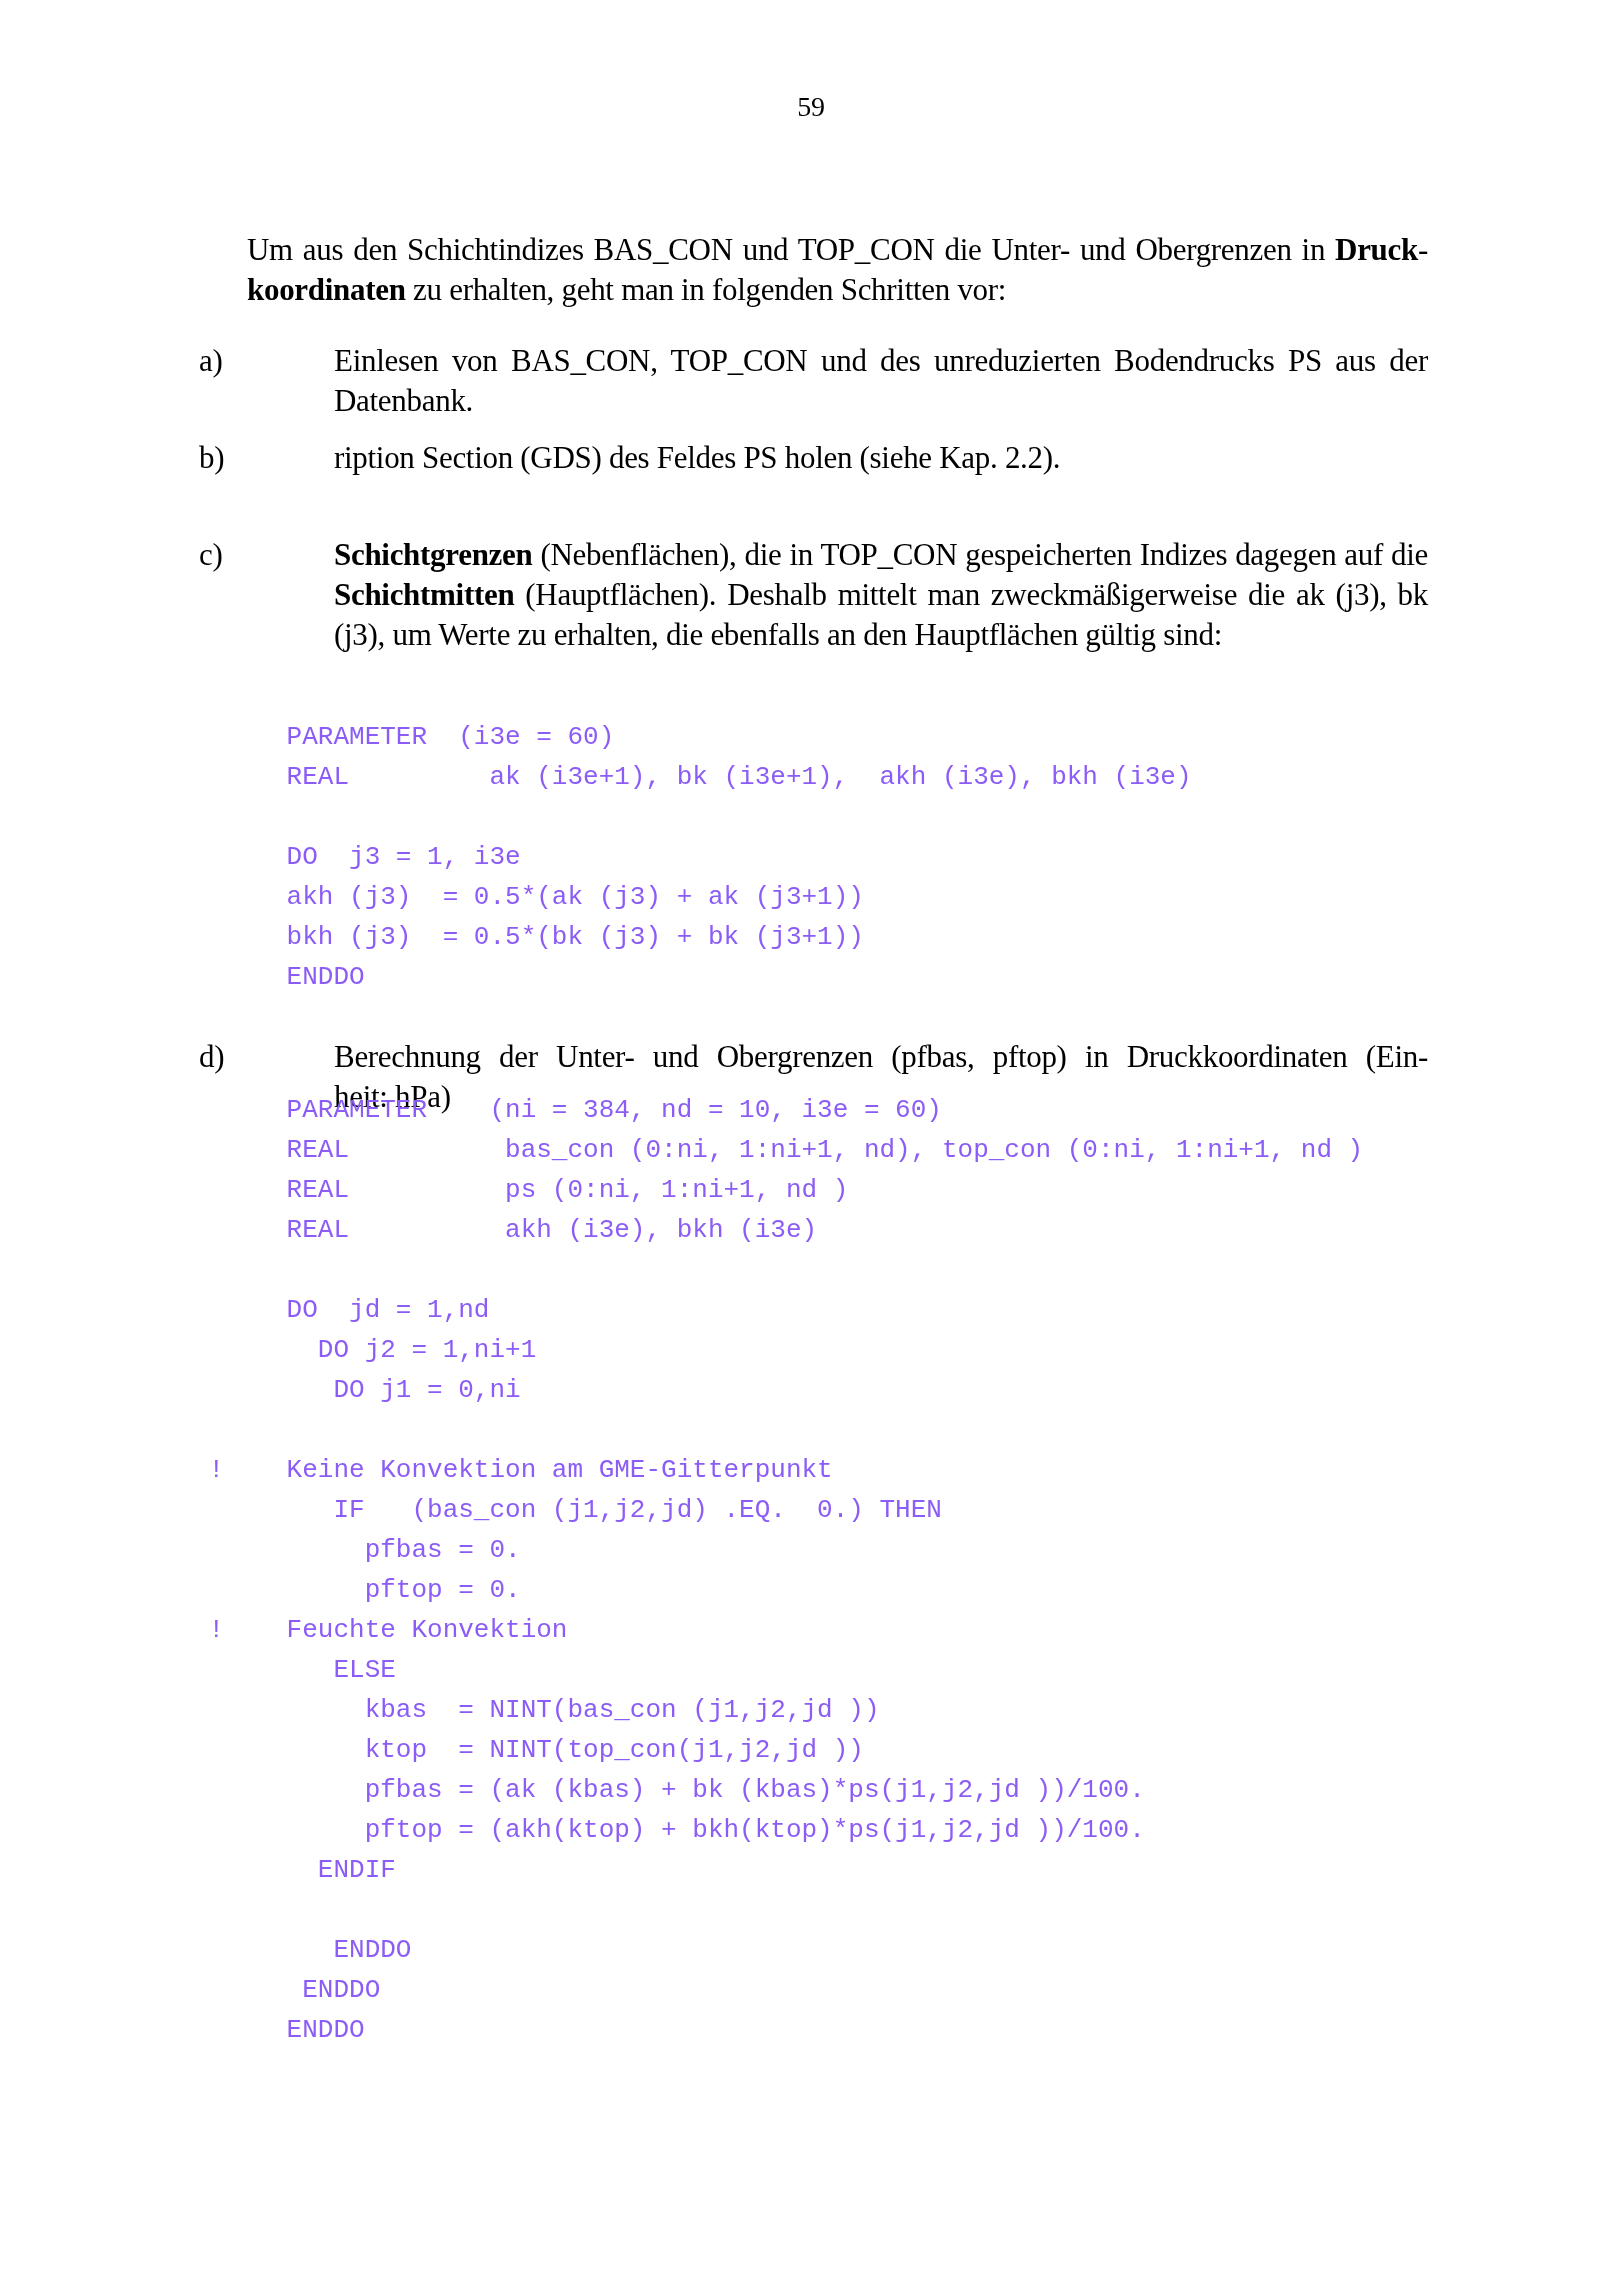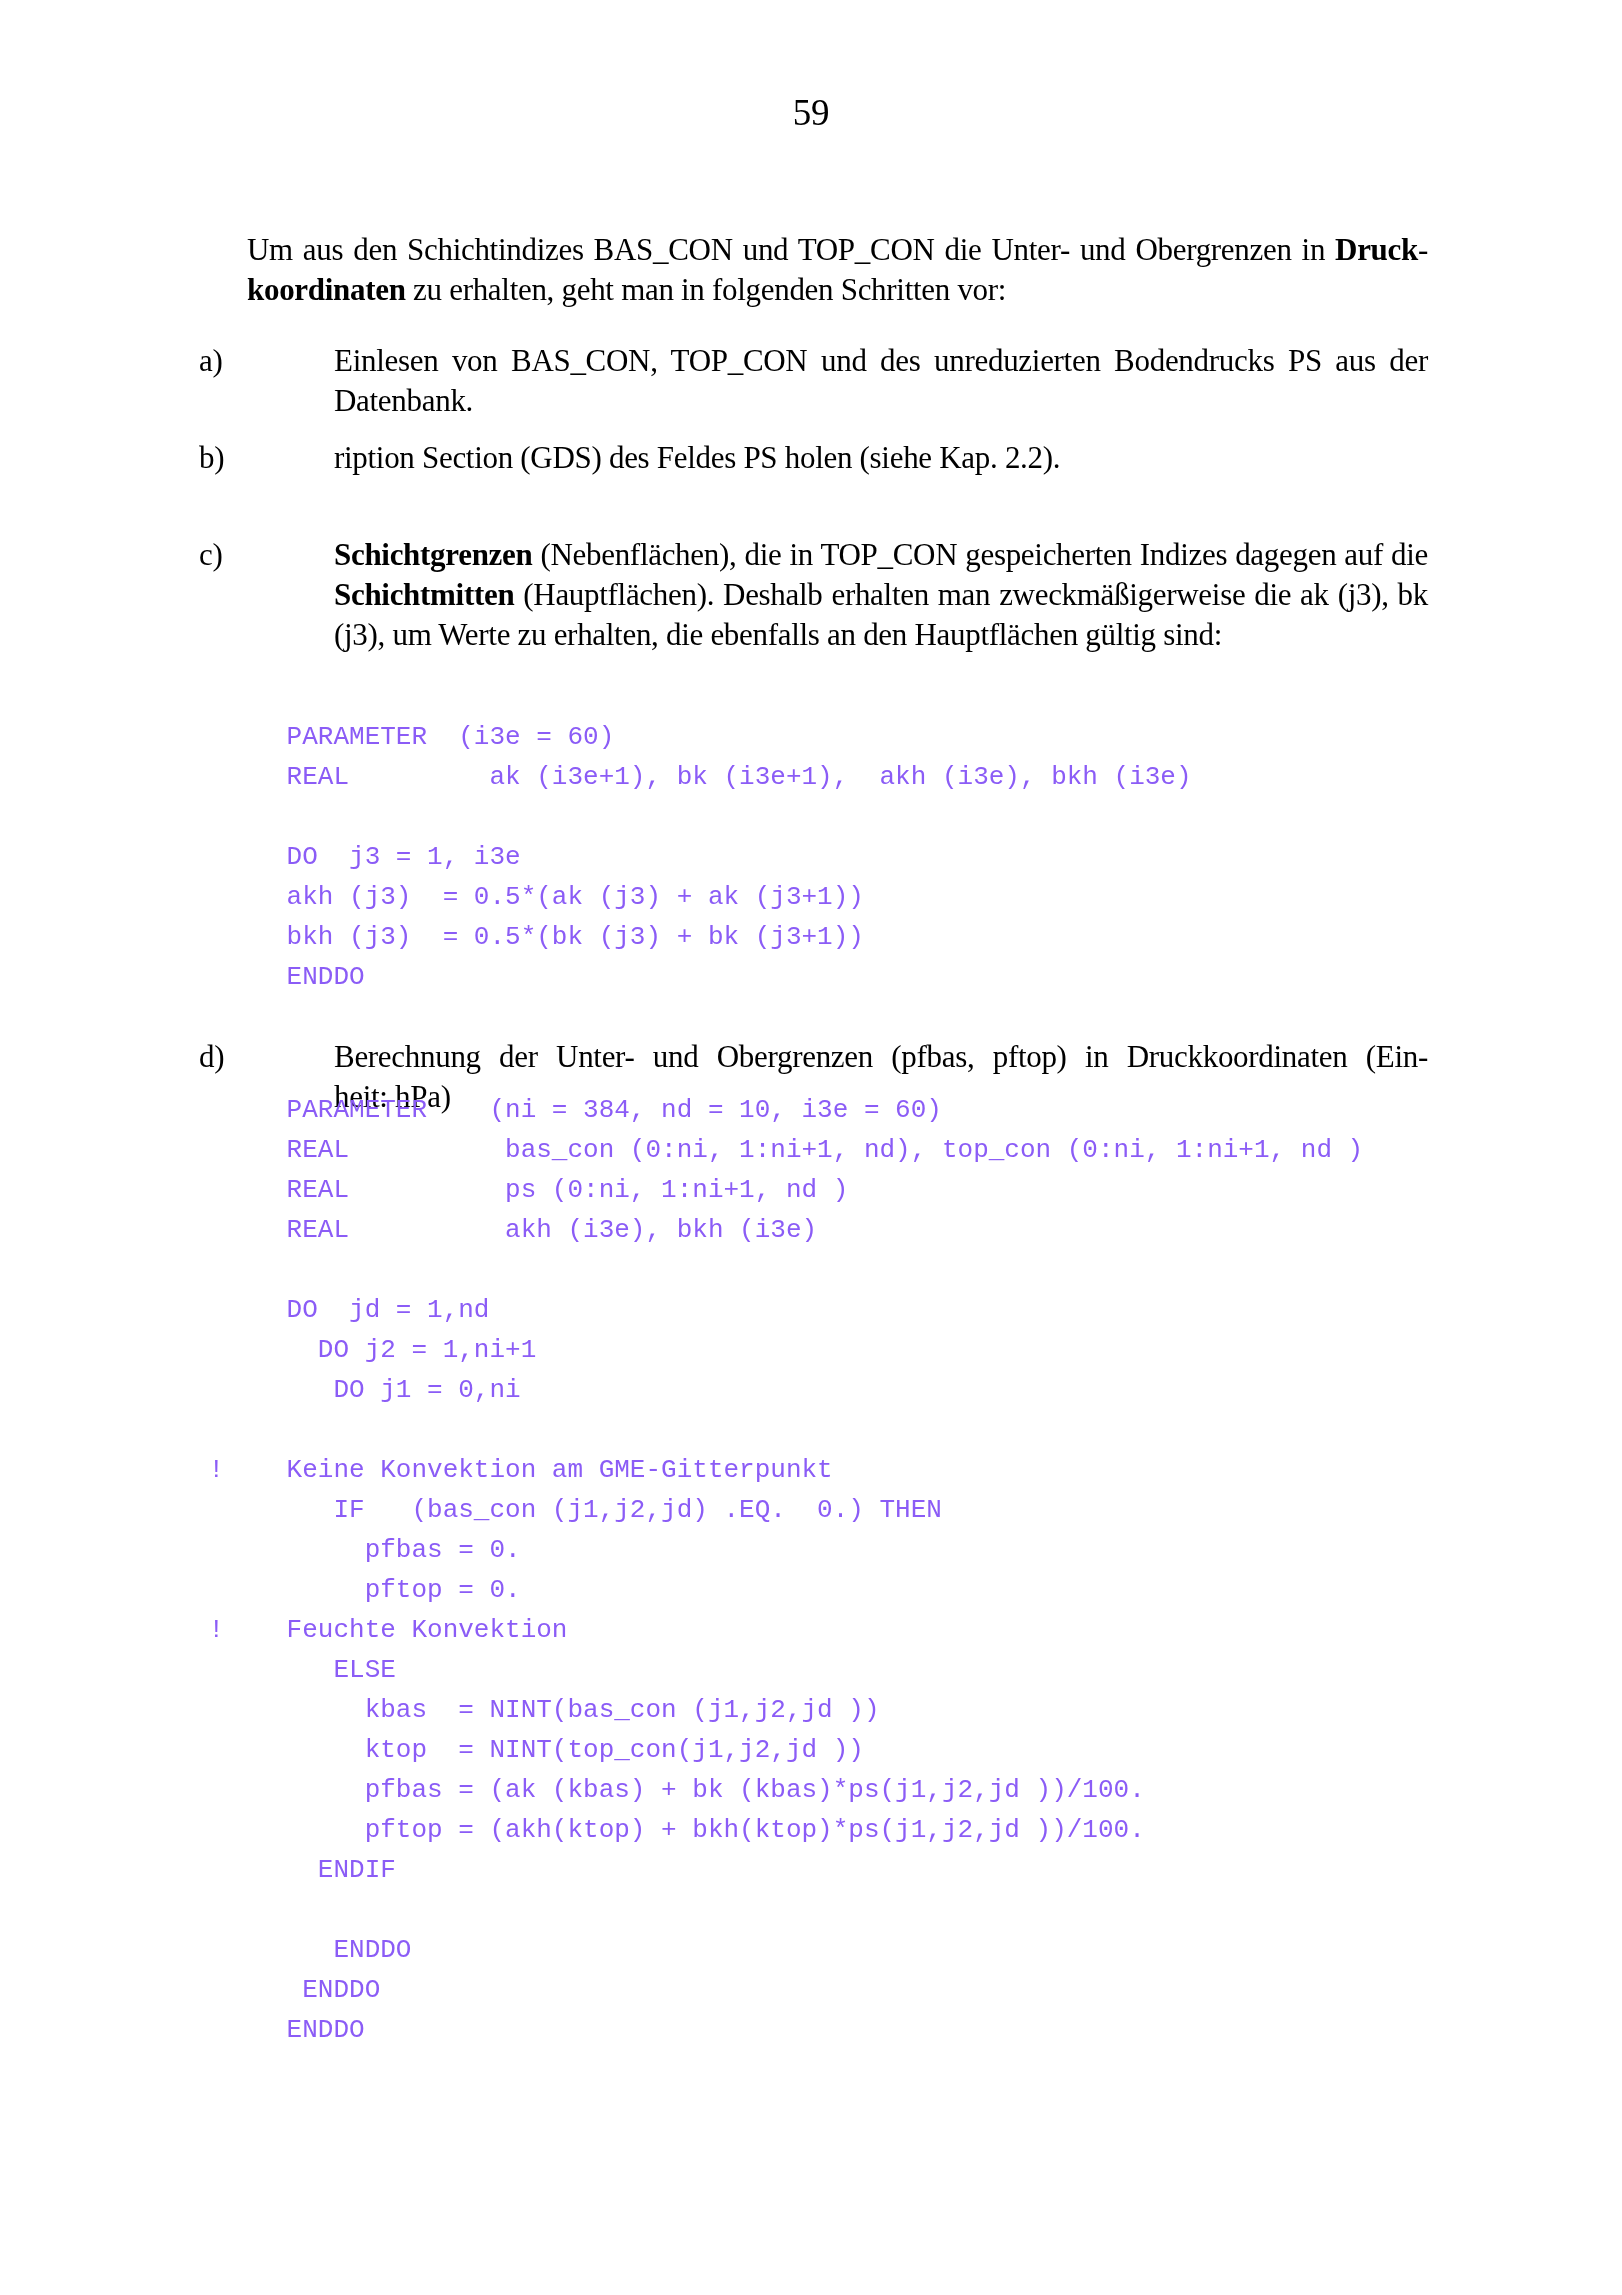--- a/index.html
+++ b/index.html
@@ -13,21 +13,21 @@
     position: relative;
     width: 1622px; height: 2295px;
     background: #ffffff;
     overflow: hidden;
     font-size: 31px;
     letter-spacing: -0.3px;
   }
   .pageno {
     position: absolute; top: 91px; left: 0;
     width: 1622px; text-align: center;
-    font-size: 37px;
+    font-size: 28px;
   }
   .textblock {
     position: absolute; left: 199px; width: 1229px;
     line-height: 40px;
   }
   .intro { top: 230px; }
   .item-a { top: 341px; }
   .item-b { top: 438px; }
   .item-c { top: 535px; }
   .item-d { top: 1037px; }
@@ -72,21 +72,21 @@
     <span class="item-label">b)</span>
     <div class="item-body">
         <div class="tline tline-last"><span>ription Section (GDS) des Feldes PS holen (siehe Kap. 2.2).</span></div>
       </div>
   </div>
 
   <div class="textblock item-c">
     <span class="item-label">c)</span>
     <div class="item-body">
         <div class="tline tline-just"><span class="bold">Schichtgrenzen</span><span> (Nebenflächen), die in TOP_CON gespeicherten Indizes dagegen auf die</span></div>
-        <div class="tline tline-just"><span class="bold">Schichtmitten</span><span> (Hauptflächen). Deshalb erhalten man zweckmäßigerweise die ak (j3), bk</span></div>
+        <div class="tline tline-just"><span class="bold">Schichtmitten</span><span> (Hauptflächen). Deshalb mittelt man zweckmäßigerweise die ak (j3), bk</span></div>
         <div class="tline tline-last"><span>(j3), um Werte zu erhalten, die ebenfalls an den Hauptflächen gültig sind:</span></div>
       </div>
   </div>
 
   <pre class="code code-c">      PARAMETER  (i3e = 60)
       REAL         ak (i3e+1), bk (i3e+1),  akh (i3e), bkh (i3e)
 
       DO  j3 = 1, i3e
       akh (j3)  = 0.5*(ak (j3) + ak (j3+1))
       bkh (j3)  = 0.5*(bk (j3) + bk (j3+1))

